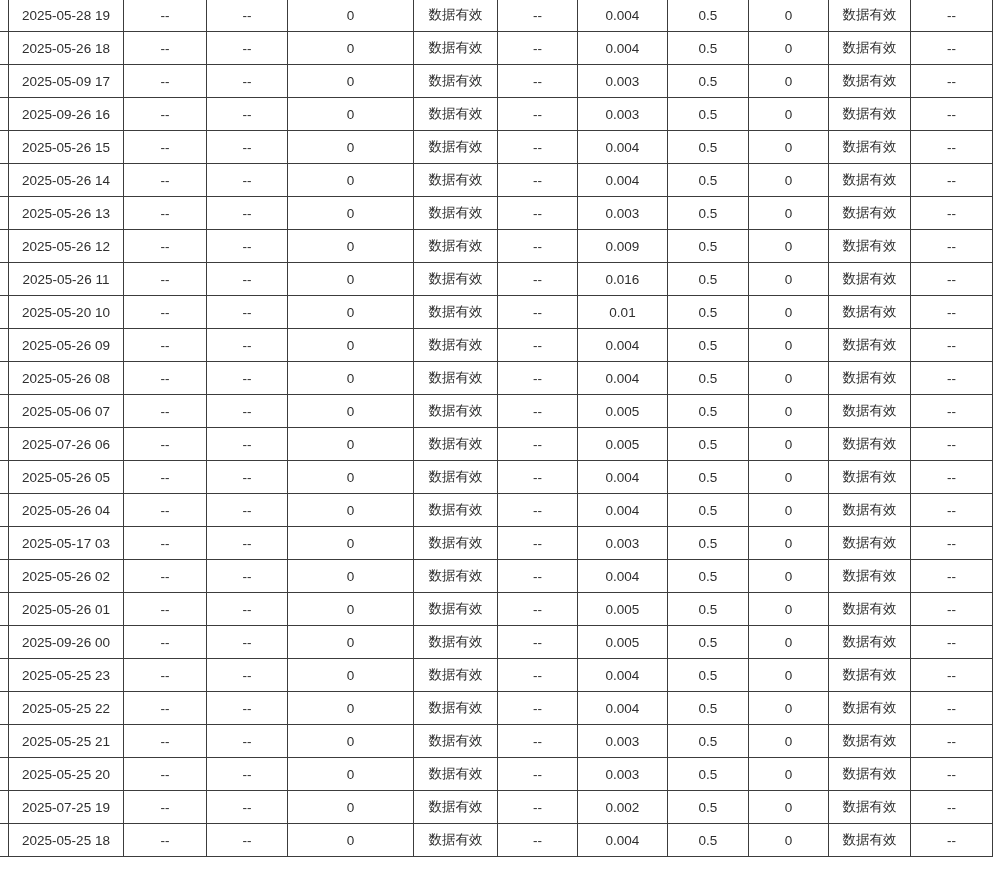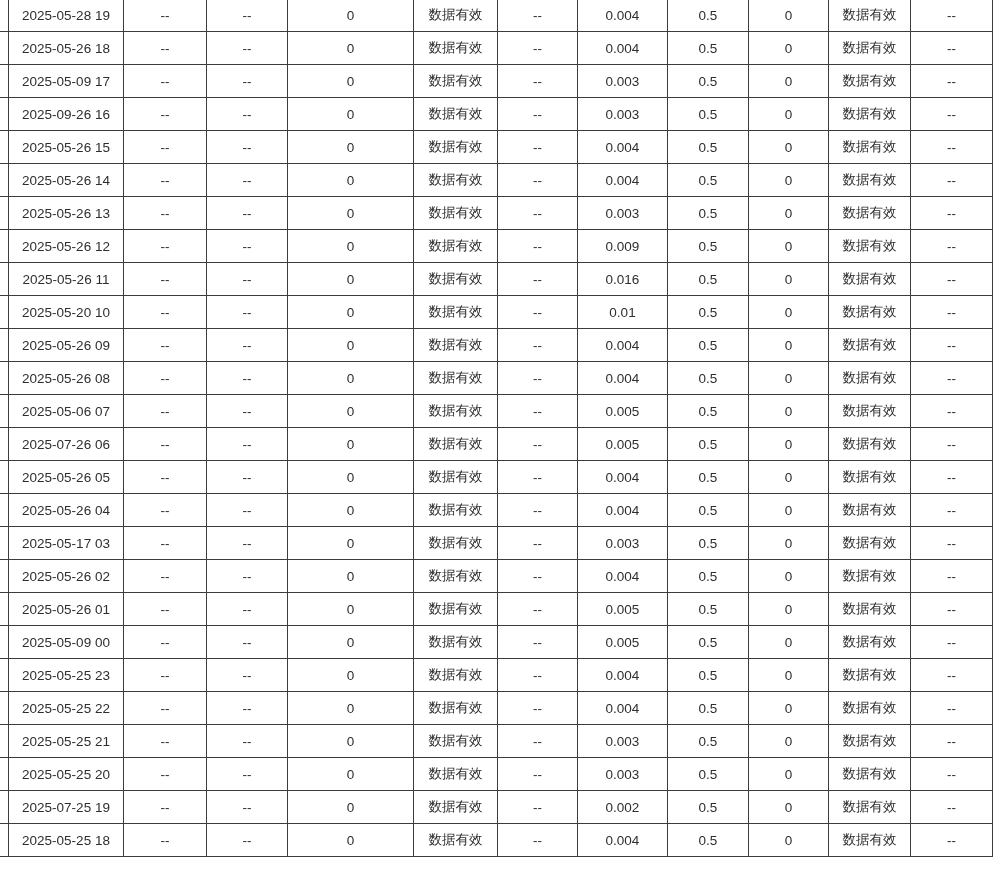--- a/index.html
+++ b/index.html
@@ -334,21 +334,21 @@
             <td>数据有效</td>
             <td>--</td>
             <td>0.005</td>
             <td>0.5</td>
             <td>0</td>
             <td>数据有效</td>
             <td>--</td>
           </tr>
           <tr>
             <td></td>
-            <td>2025-05-09 00</td>
+            <td>2025-09-26 00</td>
             <td>--</td>
             <td>--</td>
             <td>0</td>
             <td>数据有效</td>
             <td>--</td>
             <td>0.005</td>
             <td>0.5</td>
             <td>0</td>
             <td>数据有效</td>
             <td>--</td>

